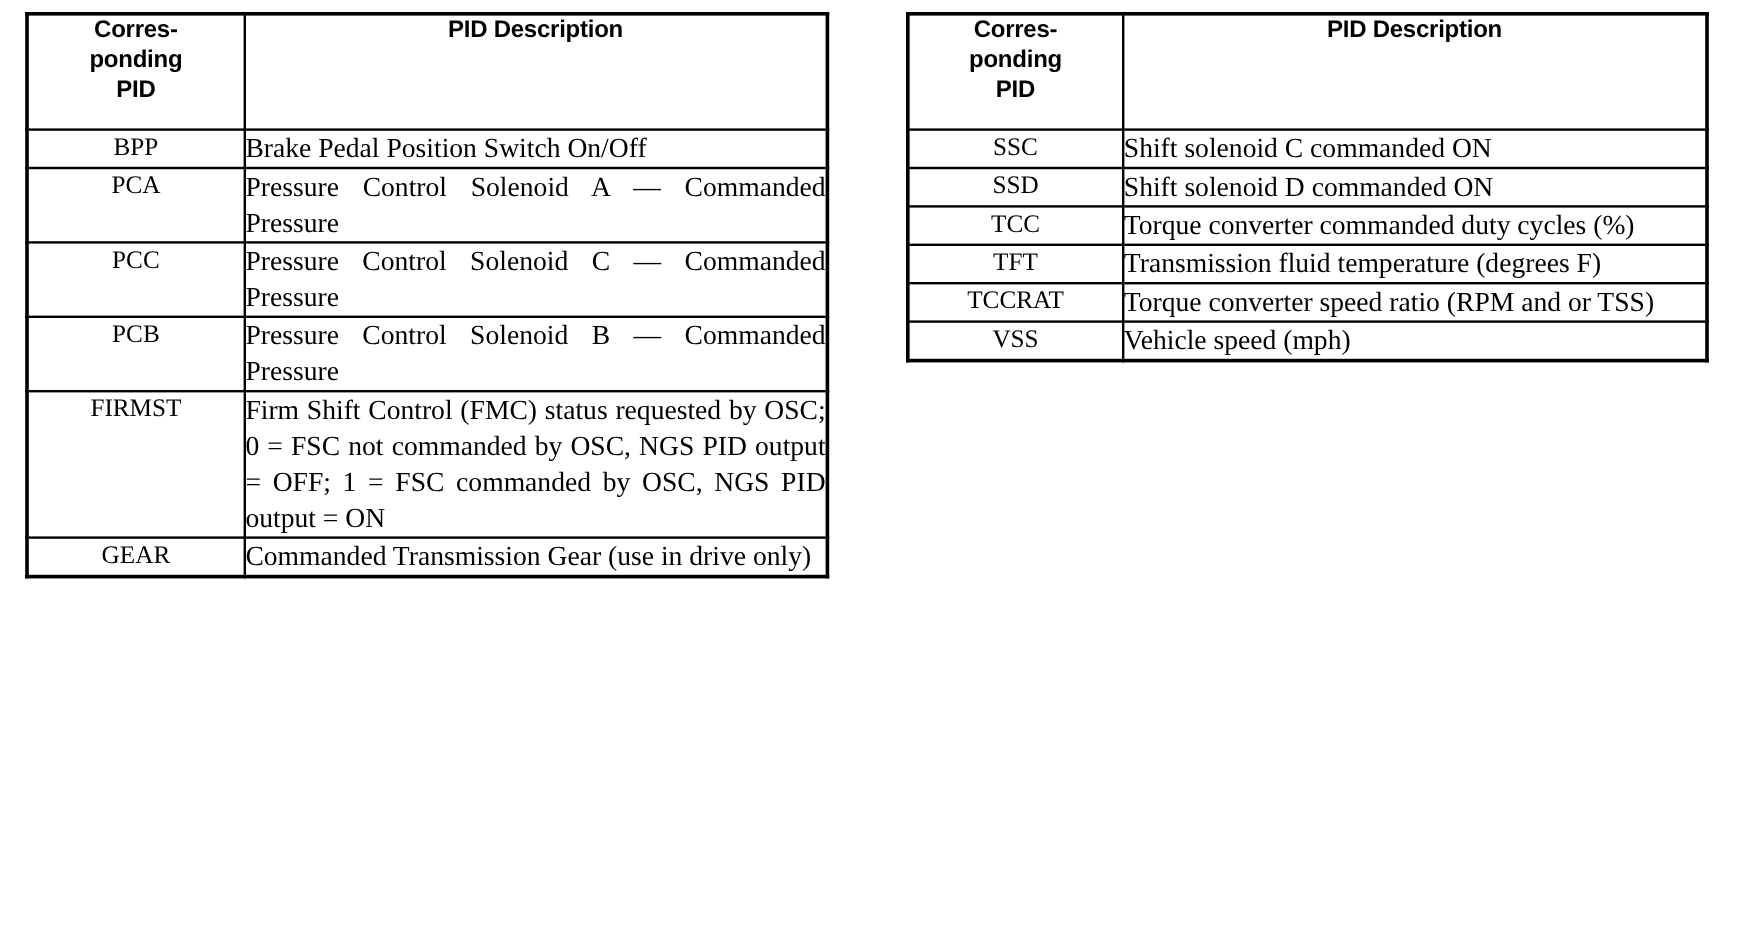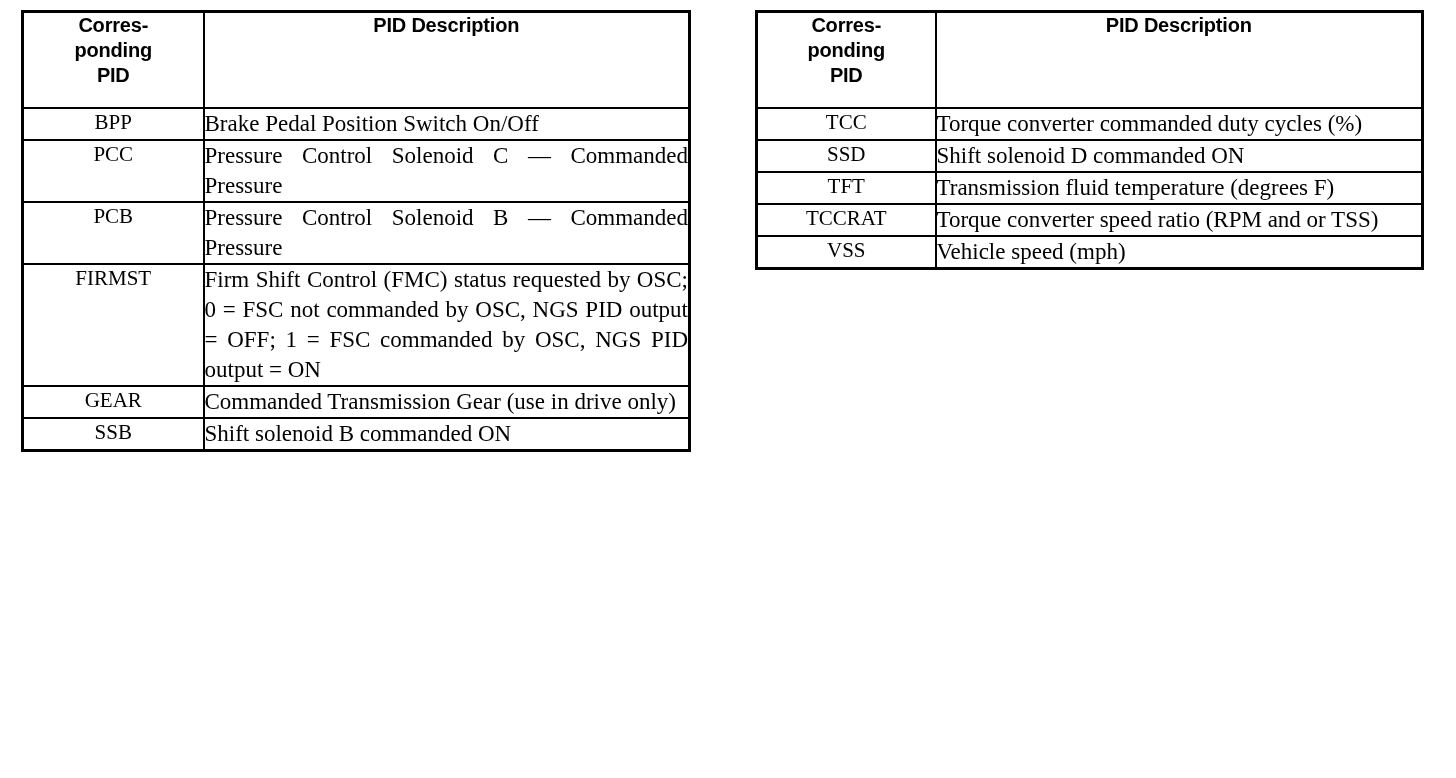--- a/index.html
+++ b/index.html
@@ -88,61 +88,65 @@
       <th class="hdr-pid">Corres-<br>ponding<br>PID</th>
       <th class="hdr-desc">PID Description</th>
     </tr>
   </thead>
   <tbody>
     <tr>
       <td class="cell-pid">BPP</td>
       <td class="cell-desc">Brake Pedal Position Switch On/Off</td>
     </tr>
     <tr>
+      <td class="cell-pid">PCA</td>
+      <td class="cell-desc">Pressure Control Solenoid A — Commanded Pressure</td>
+    </tr>
+    <tr>
       <td class="cell-pid">PCC</td>
       <td class="cell-desc">Pressure Control Solenoid C — Commanded Pressure</td>
     </tr>
     <tr>
       <td class="cell-pid">PCB</td>
       <td class="cell-desc">Pressure Control Solenoid B — Commanded Pressure</td>
     </tr>
     <tr>
       <td class="cell-pid">FIRMST</td>
       <td class="cell-desc">Firm Shift Control (FMC) status requested by OSC; 0 = FSC not commanded by OSC, NGS PID output = OFF; 1 = FSC commanded by OSC, NGS PID output = ON</td>
     </tr>
     <tr>
       <td class="cell-pid">GEAR</td>
       <td class="cell-desc">Commanded Transmission Gear (use in drive only)</td>
-    </tr>
-    <tr>
-      <td class="cell-pid">SSB</td>
-      <td class="cell-desc">Shift solenoid B commanded ON</td>
     </tr>
   </tbody>
 </table>
 
 <table id="table-right" class="pid-table">
   <colgroup>
     <col class="c-pid">
       <col class="c-desc">
   </colgroup>
   <thead>
     <tr>
       <th class="hdr-pid">Corres-<br>ponding<br>PID</th>
       <th class="hdr-desc">PID Description</th>
     </tr>
   </thead>
   <tbody>
     <tr>
-      <td class="cell-pid">TCC</td>
-      <td class="cell-desc">Torque converter commanded duty cycles (%)</td>
+      <td class="cell-pid">SSC</td>
+      <td class="cell-desc">Shift solenoid C commanded ON</td>
     </tr>
     <tr>
       <td class="cell-pid">SSD</td>
       <td class="cell-desc">Shift solenoid D commanded ON</td>
+    </tr>
+    <tr>
+      <td class="cell-pid">TCC</td>
+      <td class="cell-desc">Torque converter commanded duty cycles (%)</td>
     </tr>
     <tr>
       <td class="cell-pid">TFT</td>
       <td class="cell-desc">Transmission fluid temperature (degrees F)</td>
     </tr>
     <tr>
       <td class="cell-pid">TCCRAT</td>
       <td class="cell-desc">Torque converter speed ratio (RPM and or TSS)</td>
     </tr>
     <tr>

